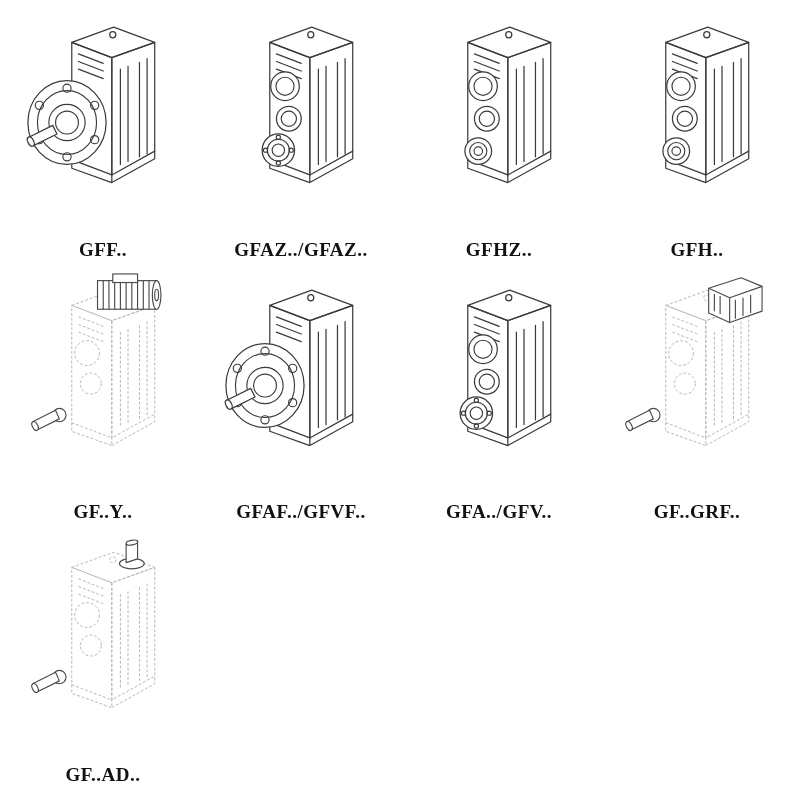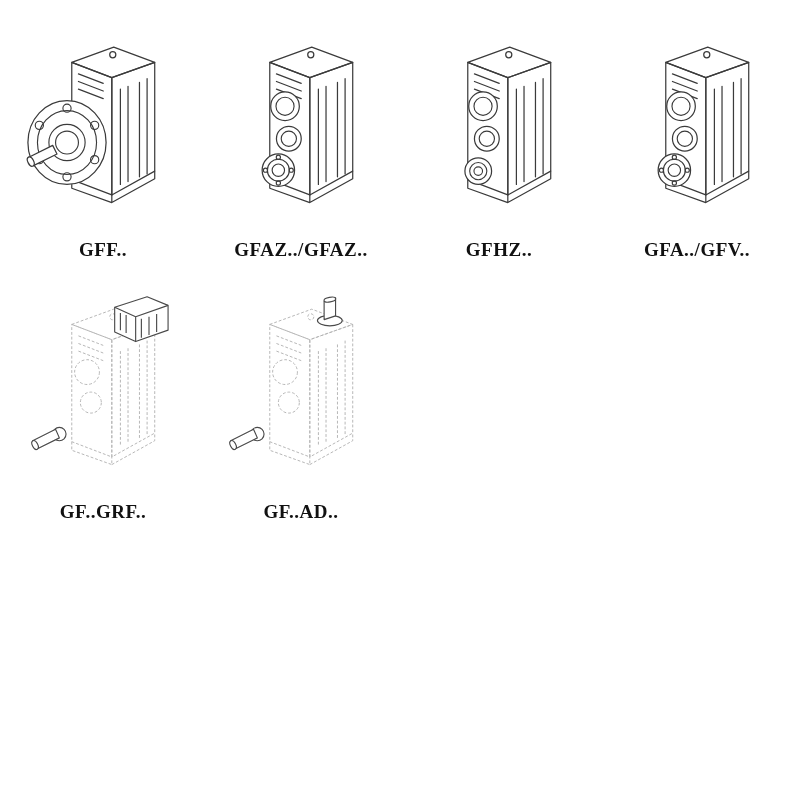--- a/index.html
+++ b/index.html
@@ -5,21 +5,21 @@
   html,body{margin:0;padding:0;background:#ffffff;}
   body{width:800px;height:800px;font-family:"Liberation Serif",serif;overflow:hidden;}
   .page{width:800px;height:800px;box-sizing:border-box;padding:6px 4px;}
   .grid{
     display:grid;
     grid-template-columns:repeat(4,1fr);
     grid-template-rows:repeat(3,1fr);
     width:100%;height:100%;
   }
   .cell{
-    display:flex;flex-direction:column;align-items:center;justify-content:flex-end;
+    display:flex;flex-direction:column;align-items:center;justify-content:space-between;
     box-sizing:border-box;padding:4px 2px 8px 2px;margin:0;
   }
   .cell .drawing{
     flex:1 1 auto;width:92%;max-height:205px;display:block;
   }
   .label{
     font-weight:bold;font-size:19px;letter-spacing:0.5px;color:#111;
     margin-top:4px;text-align:center;white-space:nowrap;
   }
   .cell:nth-child(11) .label,.cell:nth-child(12) .label{font-size:23px;}
@@ -213,24 +213,42 @@
     </figure>
 
     <figure class="cell">
       <svg class="drawing" viewBox="0 0 180 215">
           <use href="#sym-bores"></use>
         </svg>
       <figcaption class="label">GFHZ..</figcaption>
     </figure>
 
 
-
-
-
-
+    <figure class="cell">
+      <svg class="drawing" viewBox="0 0 180 215">
+          <use href="#sym-bores"></use>
+        </svg>
+      <figcaption class="label">GFH..</figcaption>
+    </figure>
+
+
+
+    <figure class="cell">
+      <svg class="drawing" viewBox="0 0 180 215">
+          <use href="#sym-motor"></use>
+        </svg>
+      <figcaption class="label">GF..Y..</figcaption>
+    </figure>
+
+    <figure class="cell">
+      <svg class="drawing" viewBox="0 0 180 215">
+          <use href="#sym-flange-shaft"></use>
+        </svg>
+      <figcaption class="label">GFAF../GFVF..</figcaption>
+    </figure>
 
     <figure class="cell">
       <svg class="drawing" viewBox="0 0 180 215">
           <use href="#sym-bores-flange"></use>
         </svg>
       <figcaption class="label">GFA../GFV..</figcaption>
     </figure>
 
     <figure class="cell">
       <svg class="drawing" viewBox="0 0 180 215">

